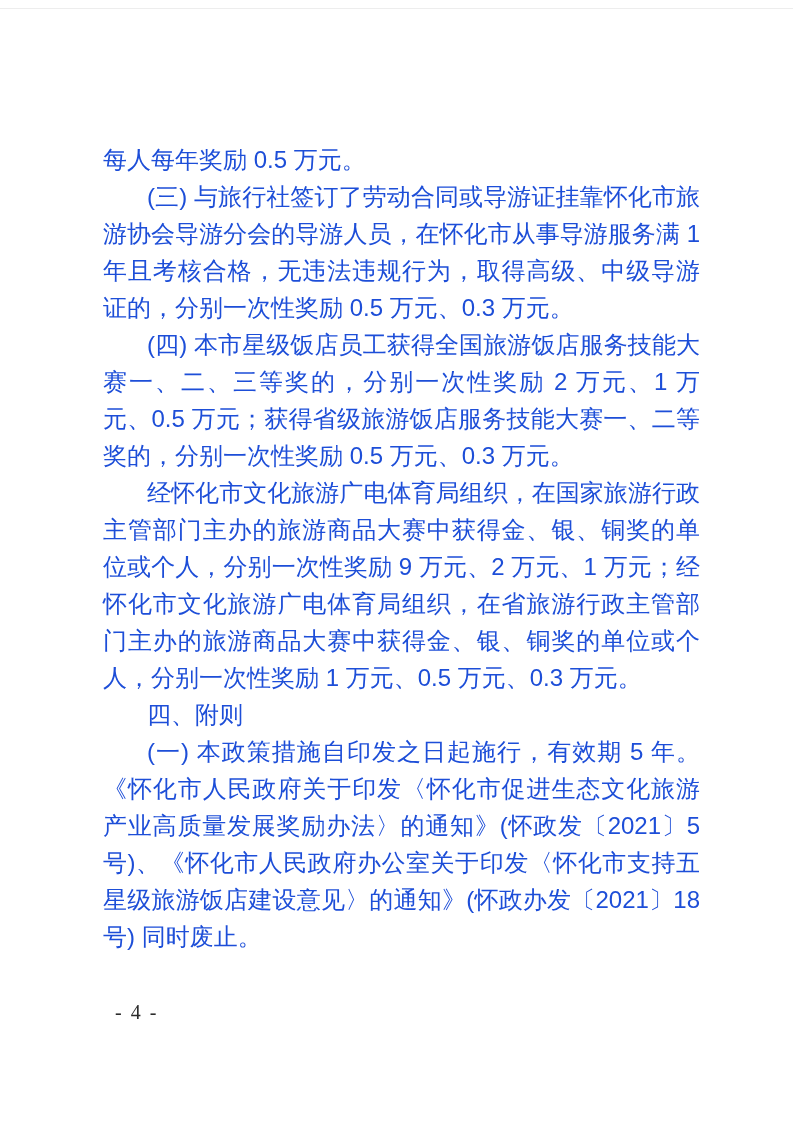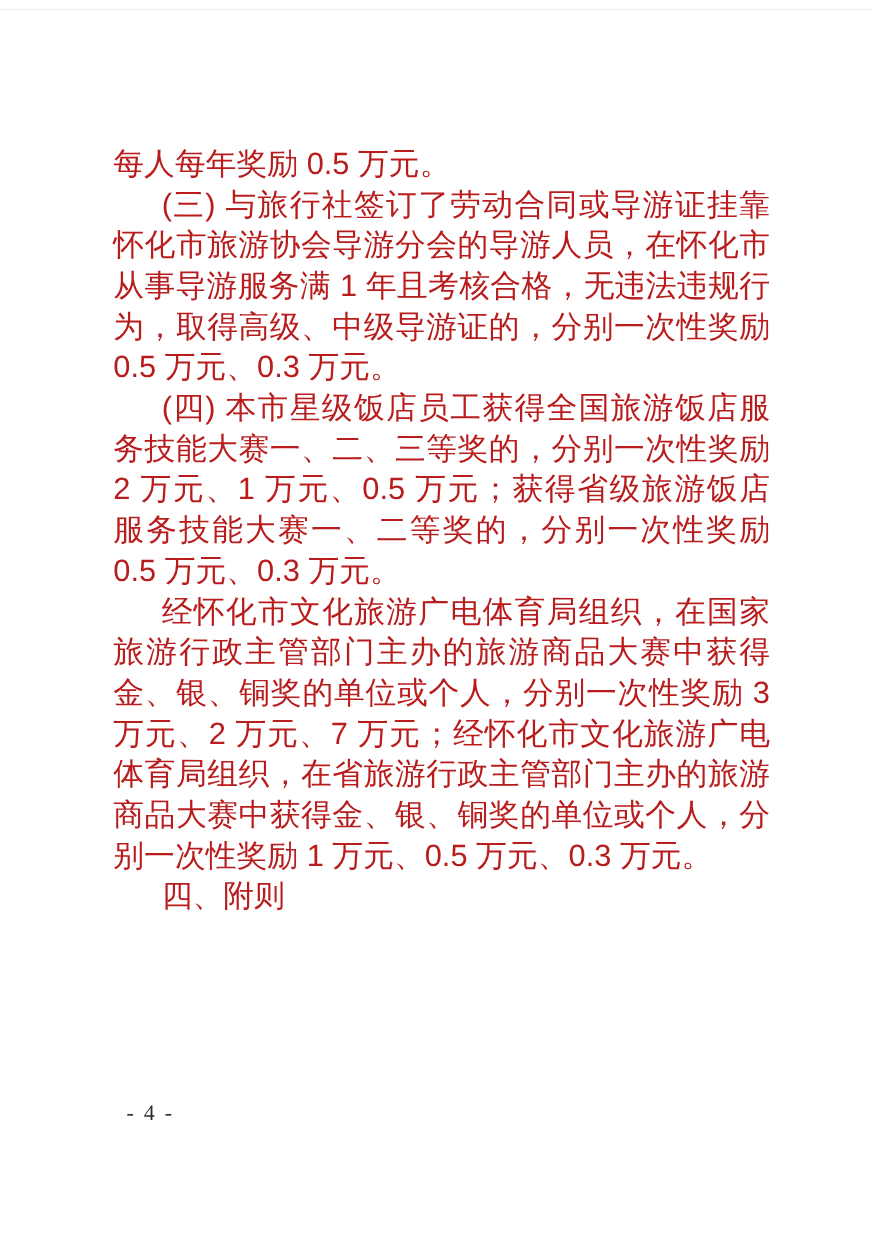--- a/index.html
+++ b/index.html
@@ -23,24 +23,24 @@
     position: absolute;
     top: 8px;
     left: 0;
     width: 793px;
     height: 1px;
     background: #ededed;
   }
   .content {
     position: absolute;
     left: 103px;
-    top: 130px;
+    top: 141px;
     width: 597px;
-    color: #b91c1c;
-    font-size: 28px;
+    color: #1d4ed8;
+    font-size: 24px;
     line-height: 37px;
     text-align: justify;
     text-justify: inter-character;
     -webkit-text-justify: inter-character;
   }
   .content p.para {
     margin: 0;
     padding: 0;
   }
   .content p.indent {
@@ -59,17 +59,18 @@
 </style>
 </head>
 <body>
 
 <div class="page">
   <div class="top-rule"></div>
   <div class="content">
       <p class="para">每人每年奖励 0.5 万元。</p>
       <p class="para indent">(三) 与旅行社签订了劳动合同或导游证挂靠怀化市旅游协会导游分会的导游人员，在怀化市从事导游服务满 1 年且考核合格，无违法违规行为，取得高级、中级导游证的，分别一次性奖励 0.5 万元、0.3 万元。</p>
       <p class="para indent">(四) 本市星级饭店员工获得全国旅游饭店服务技能大赛一、二、三等奖的，分别一次性奖励 2 万元、1 万元、0.5 万元；获得省级旅游饭店服务技能大赛一、二等奖的，分别一次性奖励 0.5 万元、0.3 万元。</p>
-      <p class="para indent">经怀化市文化旅游广电体育局组织，在国家旅游行政主管部门主办的旅游商品大赛中获得金、银、铜奖的单位或个人，分别一次性奖励 3 万元、2 万元、7 万元；经怀化市文化旅游广电体育局组织，在省旅游行政主管部门主办的旅游商品大赛中获得金、银、铜奖的单位或个人，分别一次性奖励 1 万元、0.5 万元、0.3 万元。</p>
+      <p class="para indent">经怀化市文化旅游广电体育局组织，在国家旅游行政主管部门主办的旅游商品大赛中获得金、银、铜奖的单位或个人，分别一次性奖励 9 万元、2 万元、1 万元；经怀化市文化旅游广电体育局组织，在省旅游行政主管部门主办的旅游商品大赛中获得金、银、铜奖的单位或个人，分别一次性奖励 1 万元、0.5 万元、0.3 万元。</p>
       <p class="para indent heading">四、附则</p>
+      <p class="para indent">(一) 本政策措施自印发之日起施行，有效期 5 年。《怀化市人民政府关于印发〈怀化市促进生态文化旅游产业高质量发展奖励办法〉的通知》(怀政发〔2021〕5 号)、《怀化市人民政府办公室关于印发〈怀化市支持五星级旅游饭店建设意见〉的通知》(怀政办发〔2021〕18 号) 同时废止。</p>
     </div>
   <div class="pageno">- 4 -</div>
 </div>
 
 </body></html>

